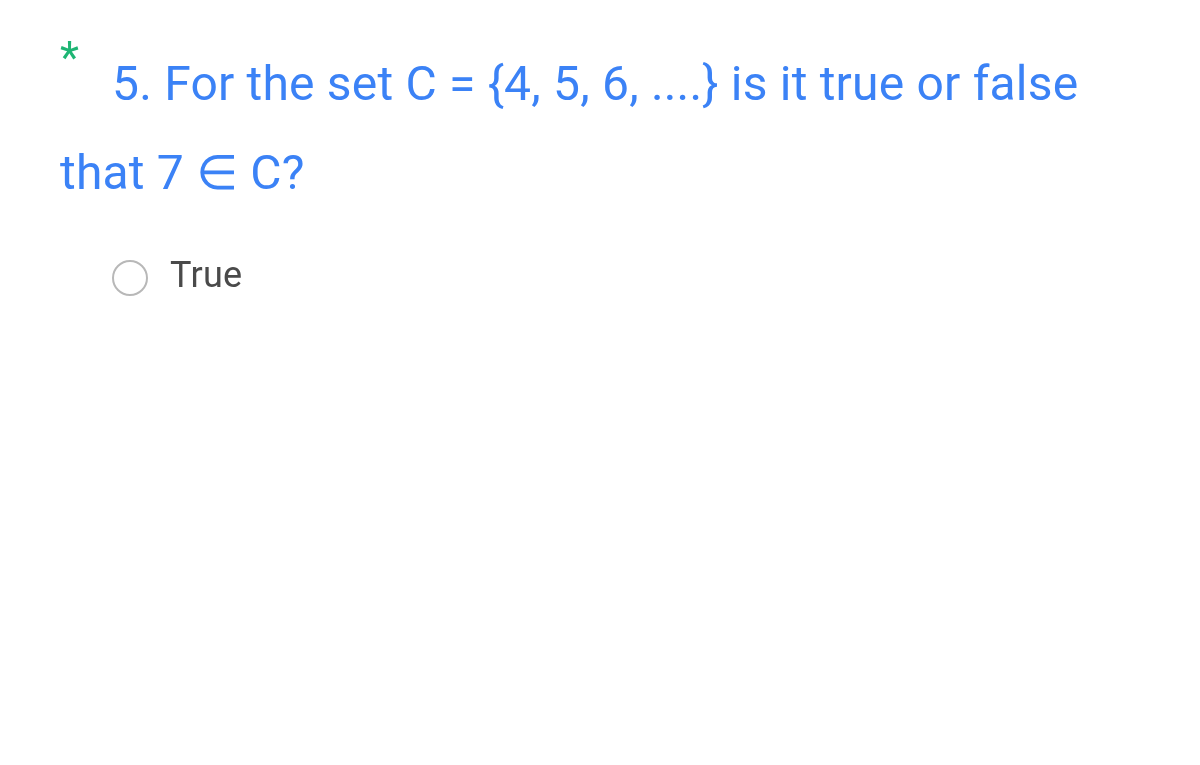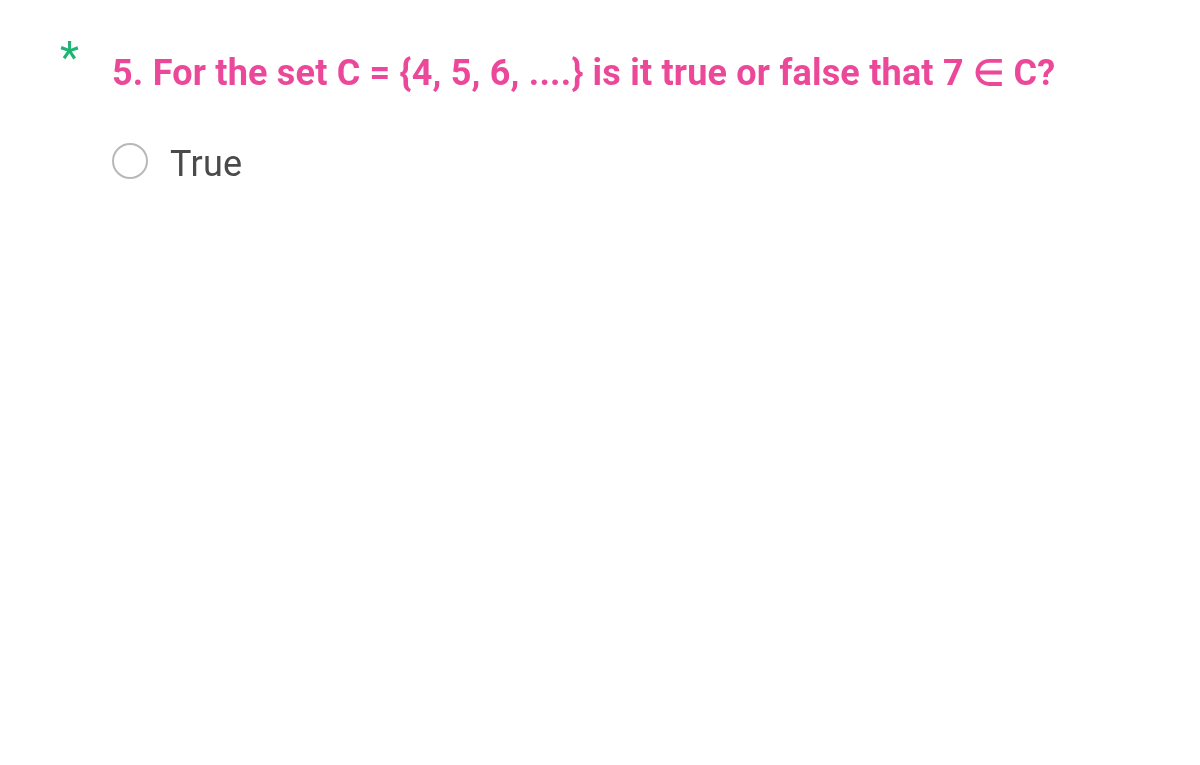--- a/index.html
+++ b/index.html
@@ -19,35 +19,35 @@
     }
     .asterisk {
       color: #1eb574;
       font-size: 44px;
       font-weight: 400;
       position: absolute;
       top: -8px;
       left: 0;
     }
     .question-text {
-      color: #ec4899;
-      font-size: 36px;
-      font-weight: 700;
+      color: #3b82f6;
+      font-size: 48px;
+      font-weight: 400;
       line-height: 1.85;
       letter-spacing: 0.2px;
       padding-left: 0;
       text-indent: 52px;
     }
     .options {
       margin-top: 36px;
       padding-left: 52px;
     }
     .option-row {
       display: flex;
-      align-items: flex-start;
+      align-items: flex-end;
       margin-bottom: 40px;
       cursor: pointer;
     }
     .radio-circle {
       width: 36px;
       height: 36px;
       border: 2px solid #b8b8b8;
       border-radius: 50%;
       margin-right: 22px;
       flex-shrink: 0;

